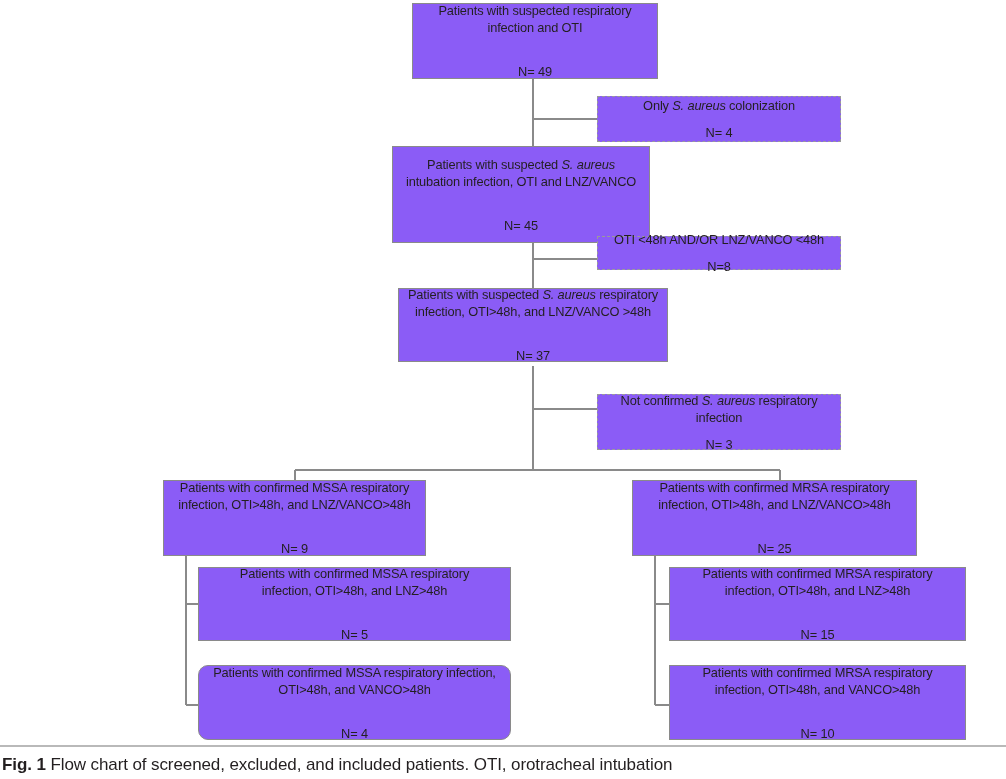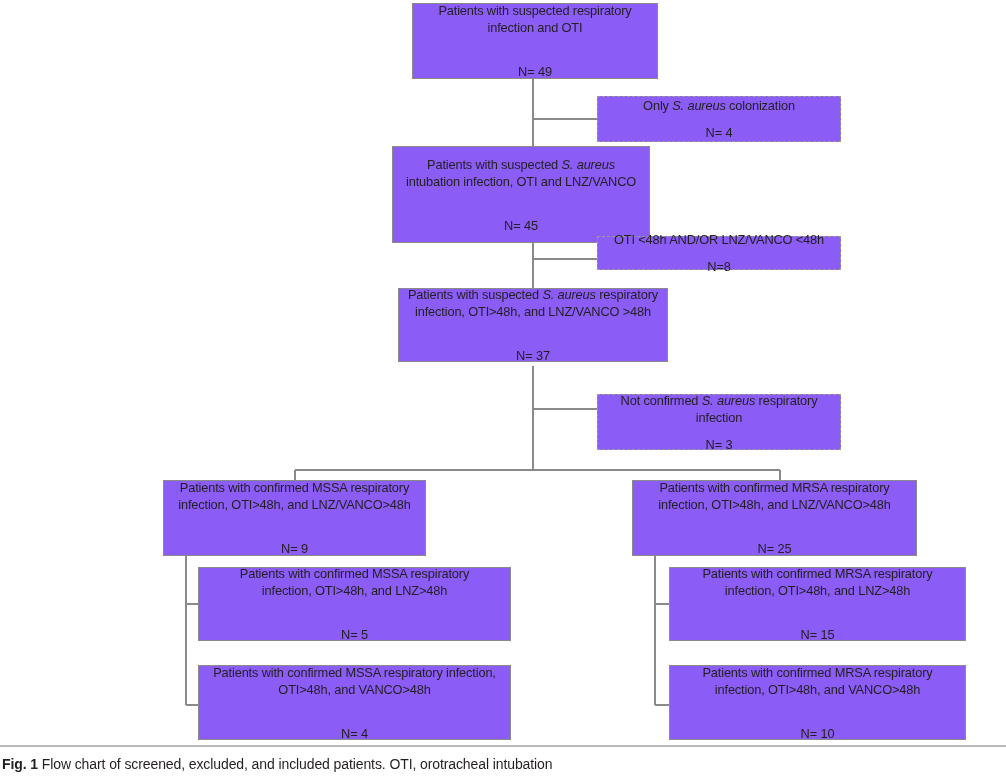--- a/index.html
+++ b/index.html
@@ -69,21 +69,21 @@
     top: 745px;
     width: 1006px;
     height: 2px;
     background: #b9b9b9;
   }
   .caption {
     position: absolute;
     left: 2px;
     top: 755px;
     width: 1000px;
-    font-size: 14px;
+    font-size: 17px;
     line-height: 19px;
     color: #231f20;
     letter-spacing: -0.1px;
   }
   .caption .figlabel {
     font-weight: bold;
   }
 </style>
 </head>
 <body>
@@ -182,21 +182,21 @@
     </div>
 
     <div class="box solid" style="left:198px; top:567px; width:313px; height:74px;">
       <div class="lines">
         <span>Patients with confirmed MSSA respiratory</span><br>
         <span>infection, OTI&gt;48h, and LNZ&gt;48h</span>
       </div>
       <div class="count">N= 5</div>
     </div>
 
-    <div class="box solid" style="left:198px; top:665px; width:313px; height:75px;">
+    <div class="box solid" style="left:198px; top:665px; width:313px; height:75px;border-radius:10px;">
       <div class="lines">
         <span>Patients with confirmed MSSA respiratory infection,</span><br>
         <span>OTI&gt;48h, and VANCO&gt;48h</span>
       </div>
       <div class="count">N= 4</div>
     </div>
 
     <div class="box solid" style="left:669px; top:567px; width:297px; height:74px;">
       <div class="lines">
         <span>Patients with confirmed MRSA respiratory</span><br>

